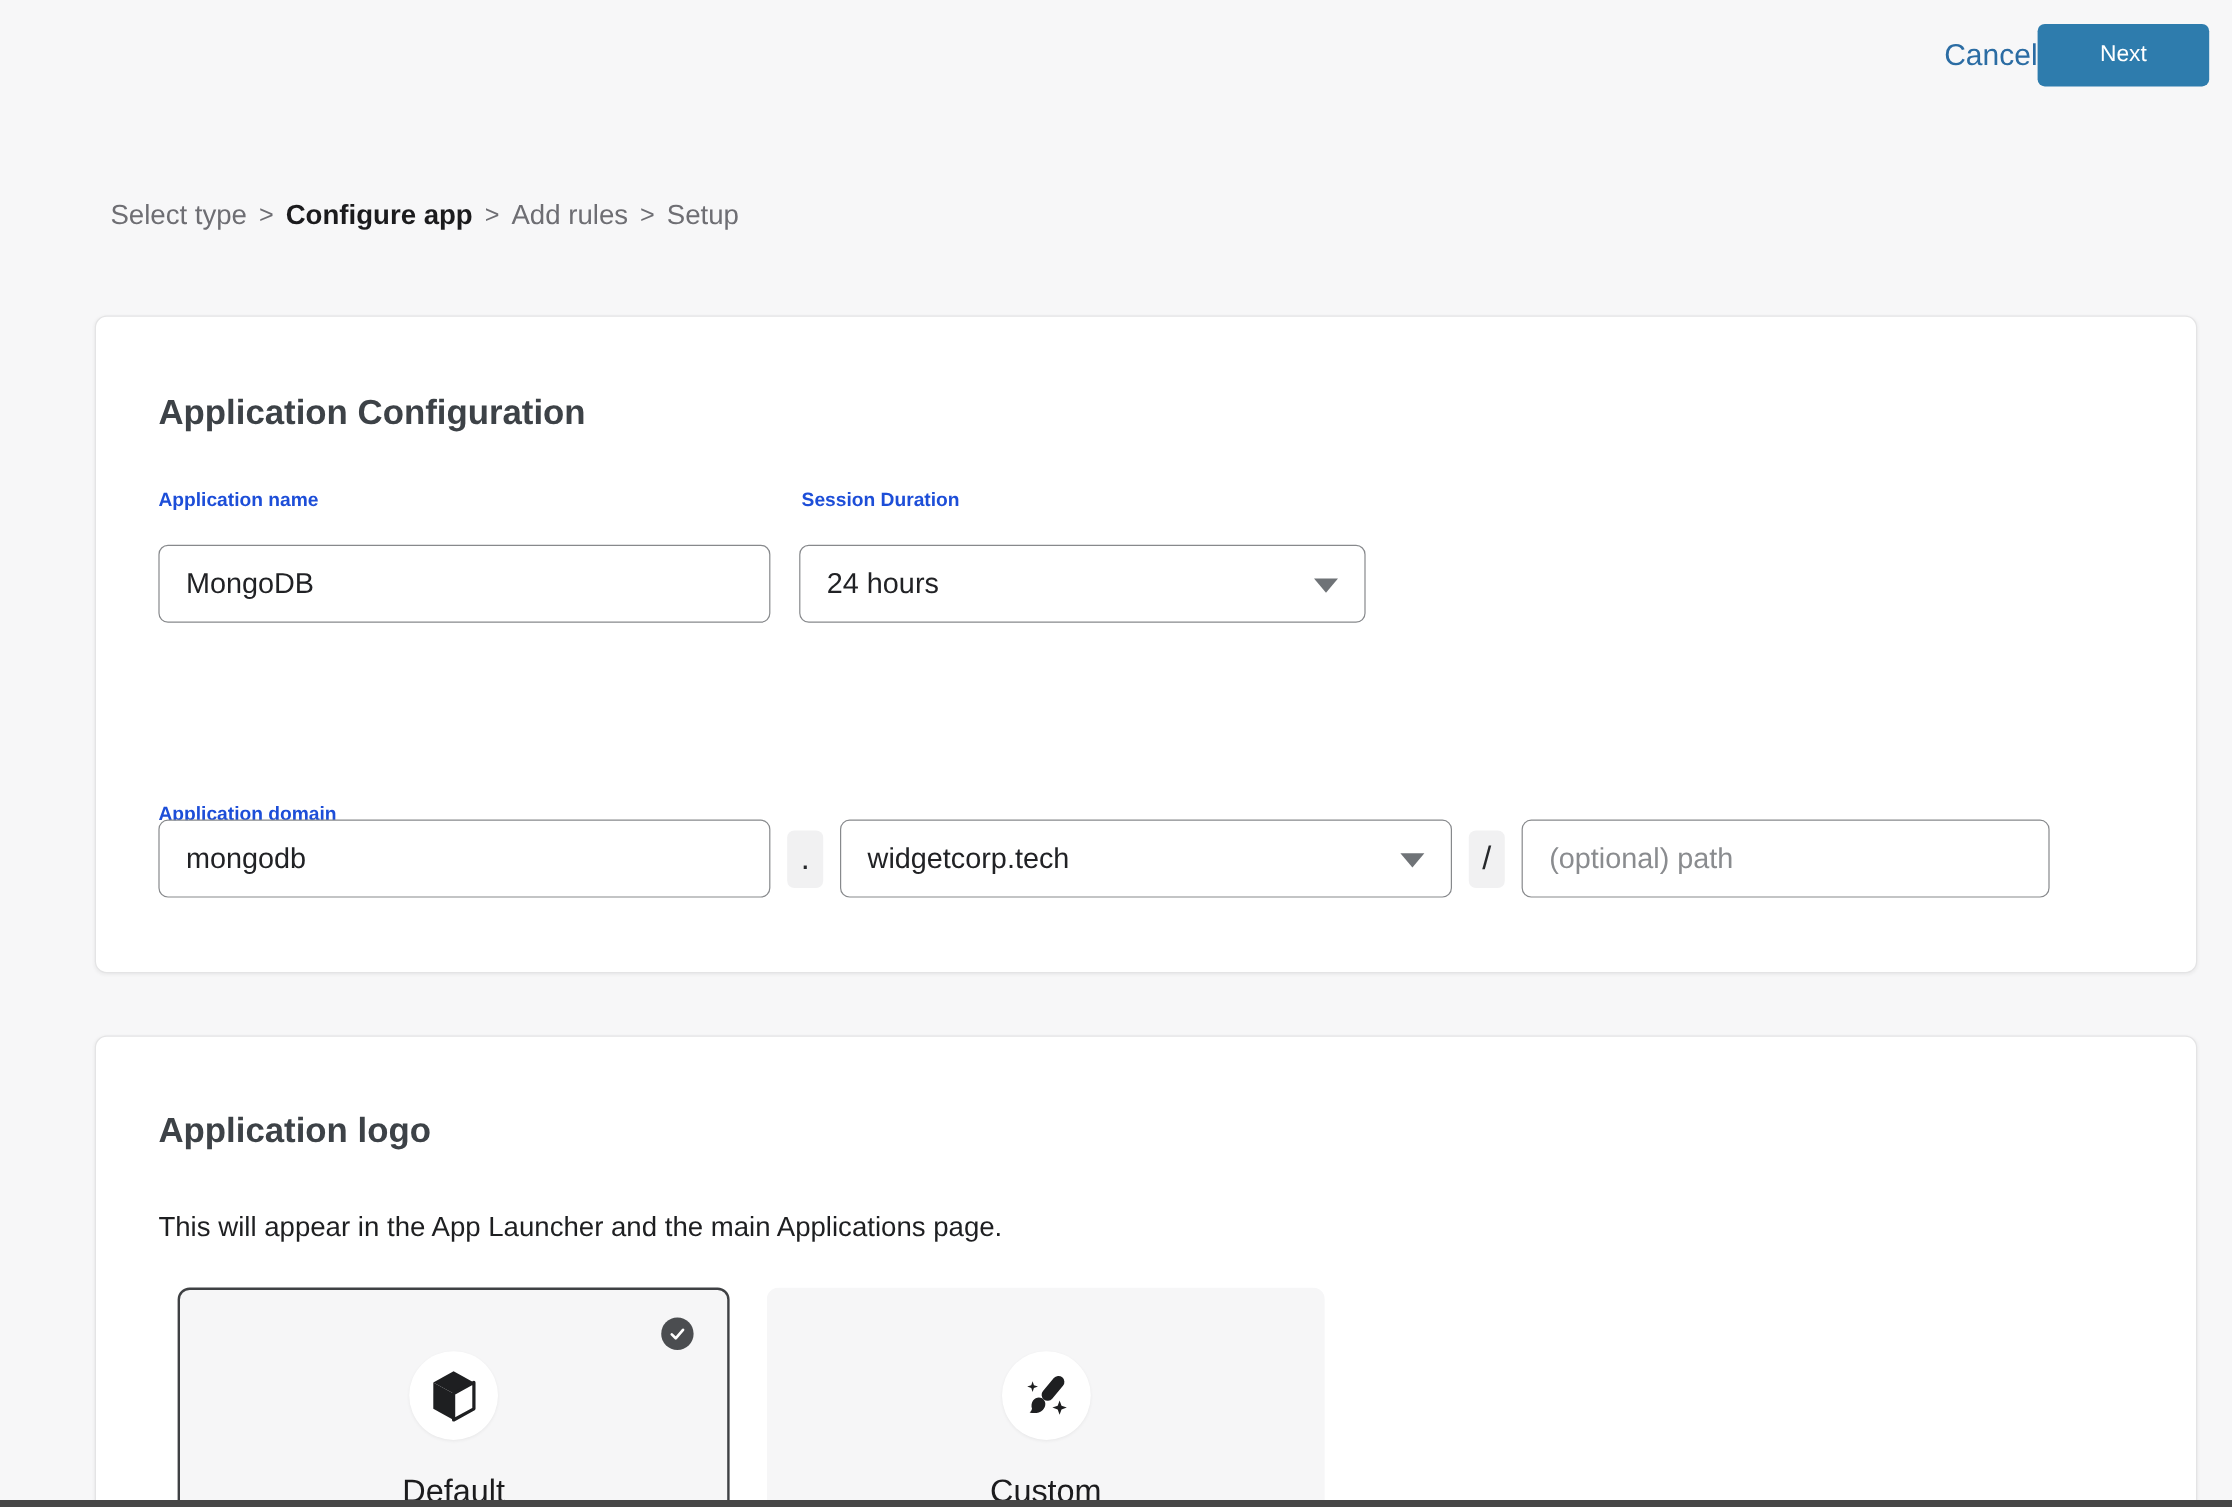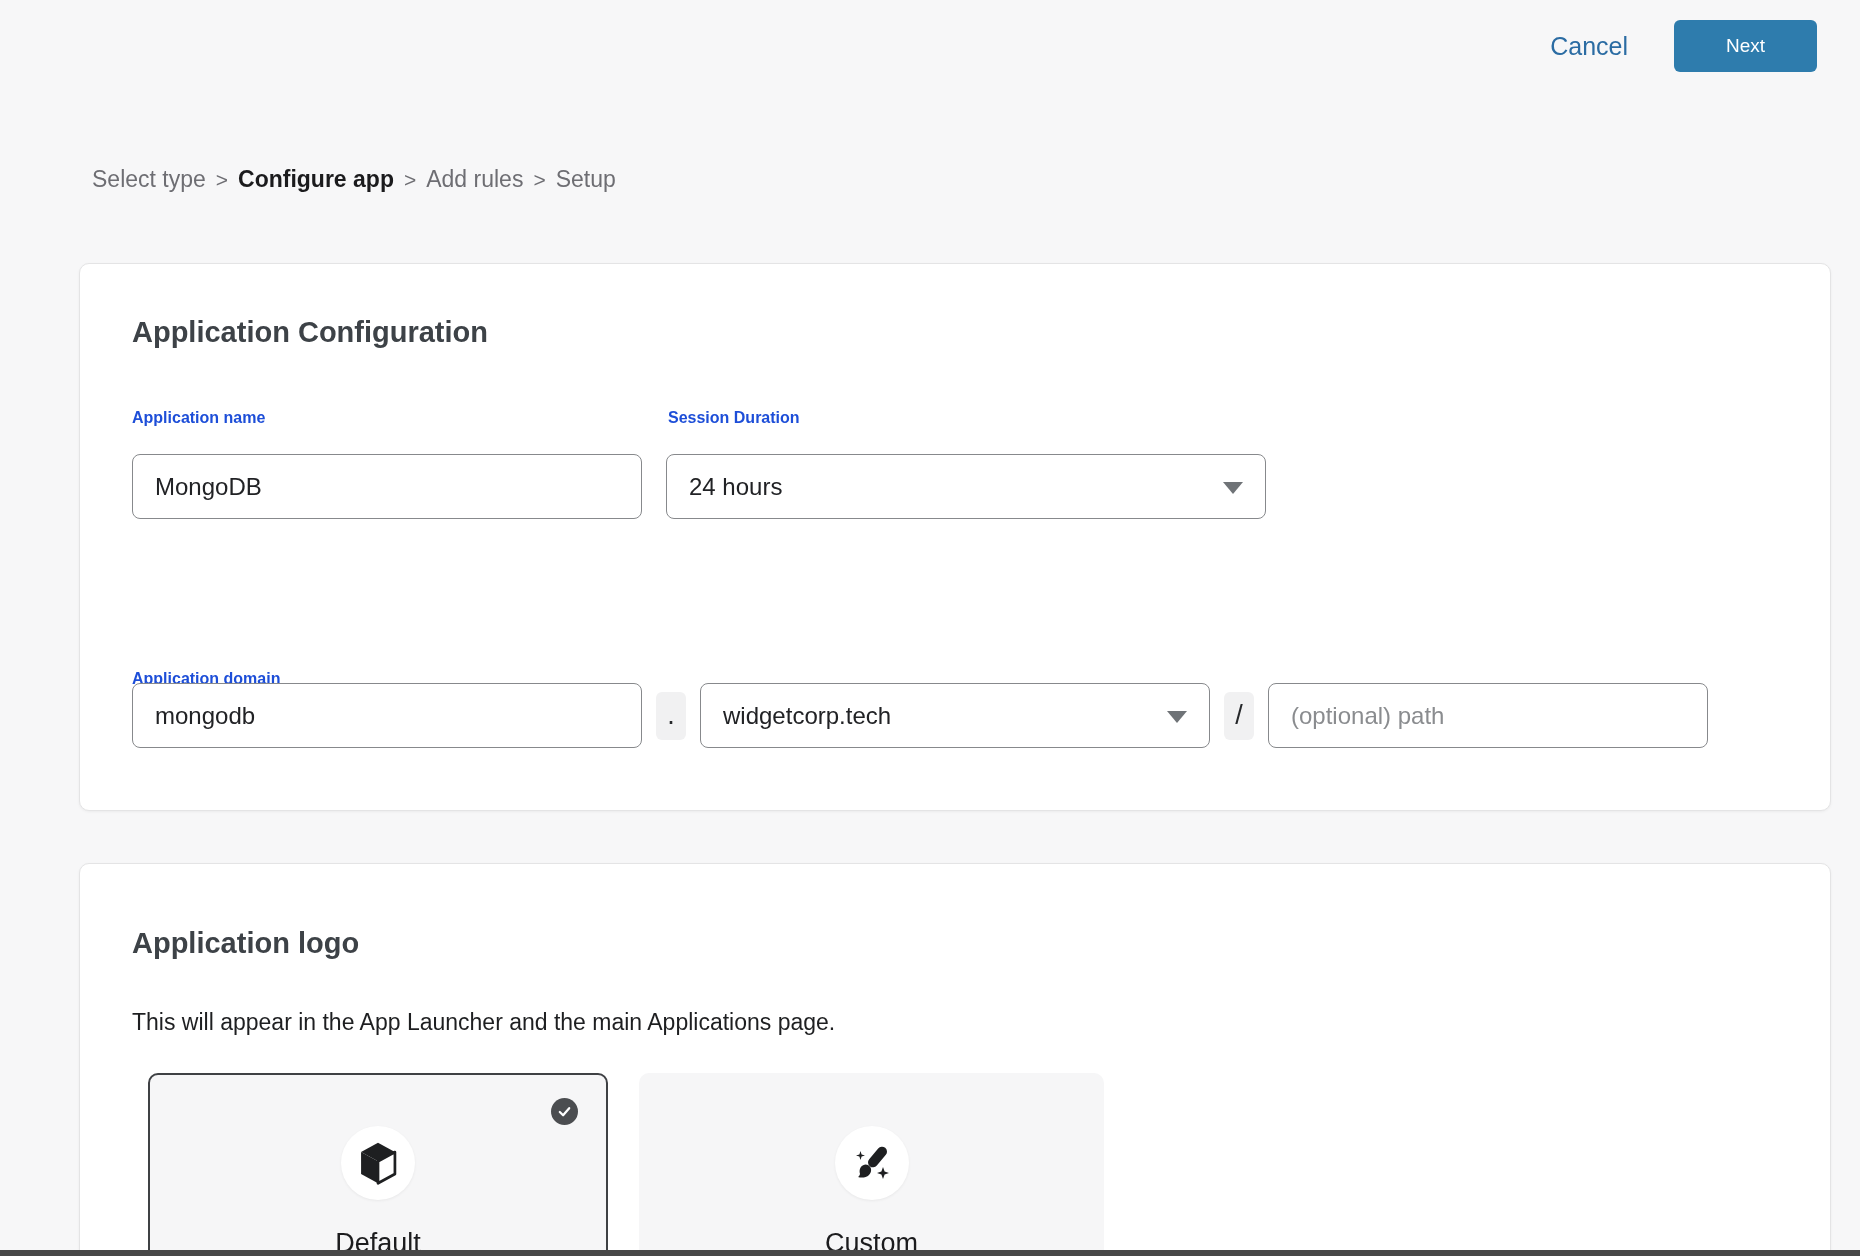--- a/index.html
+++ b/index.html
@@ -2,21 +2,21 @@
 <html><head>
 <meta charset="utf-8">
 <style>
   * { margin:0; padding:0; box-sizing:border-box; }
   html,body { background:#f7f7f8; }
   body { font-family:"Liberation Sans","DejaVu Sans",sans-serif; color:#1e1f21; }
   .page { position:relative; width:1860px; height:1256px; background:#f7f7f8; overflow:hidden; }
 
   
   .page-title { position:absolute; left:78px; top:20px; font-size:44px; font-weight:400; color:#17181a; letter-spacing:-0.5px; }
-  .header-actions { position:absolute; right:43px; top:20px; height:52px; display:flex; align-items:center; gap:46px; }
+  .header-actions { position:absolute; right:19px; top:20px; height:52px; display:flex; align-items:center; }
   .cancel-link { font-size:25px; color:#2b6ca3; cursor:pointer; }
   .next-btn { width:143px; height:52px; background:#2e7cad; color:#ffffff; font-size:19px; border:none; border-radius:6px; cursor:pointer; font-family:inherit; }
 
   
   .breadcrumb { position:absolute; left:92px; top:166px; display:flex; align-items:center; gap:10px; font-size:23px; color:#6e6e73; }
   .breadcrumb .step.active { font-weight:700; color:#1b1b1d; }
   .breadcrumb .sep { color:#6e6e73; font-size:21px; }
 
   
   .card { position:absolute; left:79px; width:1752px; background:#ffffff; border:1px solid #e4e4e5; border-radius:10px; box-shadow:0 1px 3px rgba(0,0,0,0.05); }
@@ -30,21 +30,21 @@
                 font-size:24px; color:#212225; padding:0 22px; font-family:inherit; outline:none; }
   .text-input::placeholder { color:#8a8c8f; }
 
   .select-box { height:65px; border:1px solid #87898c; border-radius:8px; background:#fff;
                 display:flex; align-items:center; padding:0 22px; font-size:24px; color:#212225; cursor:pointer; position:relative; }
   .select-caret { position:absolute; right:22px; top:50%; margin-top:-5px; width:0; height:0;
                   border-left:10px solid transparent; border-right:10px solid transparent; border-top:12px solid #6f7377; }
 
   
   .input-app-name { position:absolute; left:52px; top:190px; width:510px; }
-  .select-session { position:absolute; left:586px; top:190px; width:600px; }
+  .select-session { position:absolute; left:586px; top:190px; width:472px; }
   .label-app-name { left:52px; top:145px; }
   .label-session { left:588px; top:145px; }
 
   
   .label-domain { left:52px; top:378px;margin-top:28px; }
   .domain-row { position:absolute; left:52px; top:419px; display:flex; align-items:center; }
   .input-subdomain { width:510px; }
   .sep-chip { width:30px; height:48px; margin:0 14px; background:#f1f1f2; border-radius:6px;
               display:flex; align-items:center; justify-content:center; font-size:27px; color:#26282b; }
   .select-domain { width:510px; }
@@ -79,21 +79,21 @@
     <span class="step">Select type</span>
     <span class="sep">&gt;</span>
     <span class="step active">Configure app</span>
     <span class="sep">&gt;</span>
     <span class="step">Add rules</span>
     <span class="sep">&gt;</span>
     <span class="step">Setup</span>
   </nav>
 
   <section class="card card-config">
-    <h2 class="card-heading" style="top:52px;">Application Configuration</h2>
+    <h2 class="card-heading" style="top:64px;">Application Configuration</h2>
 
     <label class="field-label label-app-name">Application name</label>
     <input class="text-input input-app-name" type="text" value="MongoDB" style="">
 
     <label class="field-label label-session">Session Duration</label>
     <div class="select-box select-session">
       <span>24 hours</span>
       <span class="select-caret"></span>
     </div>
 

